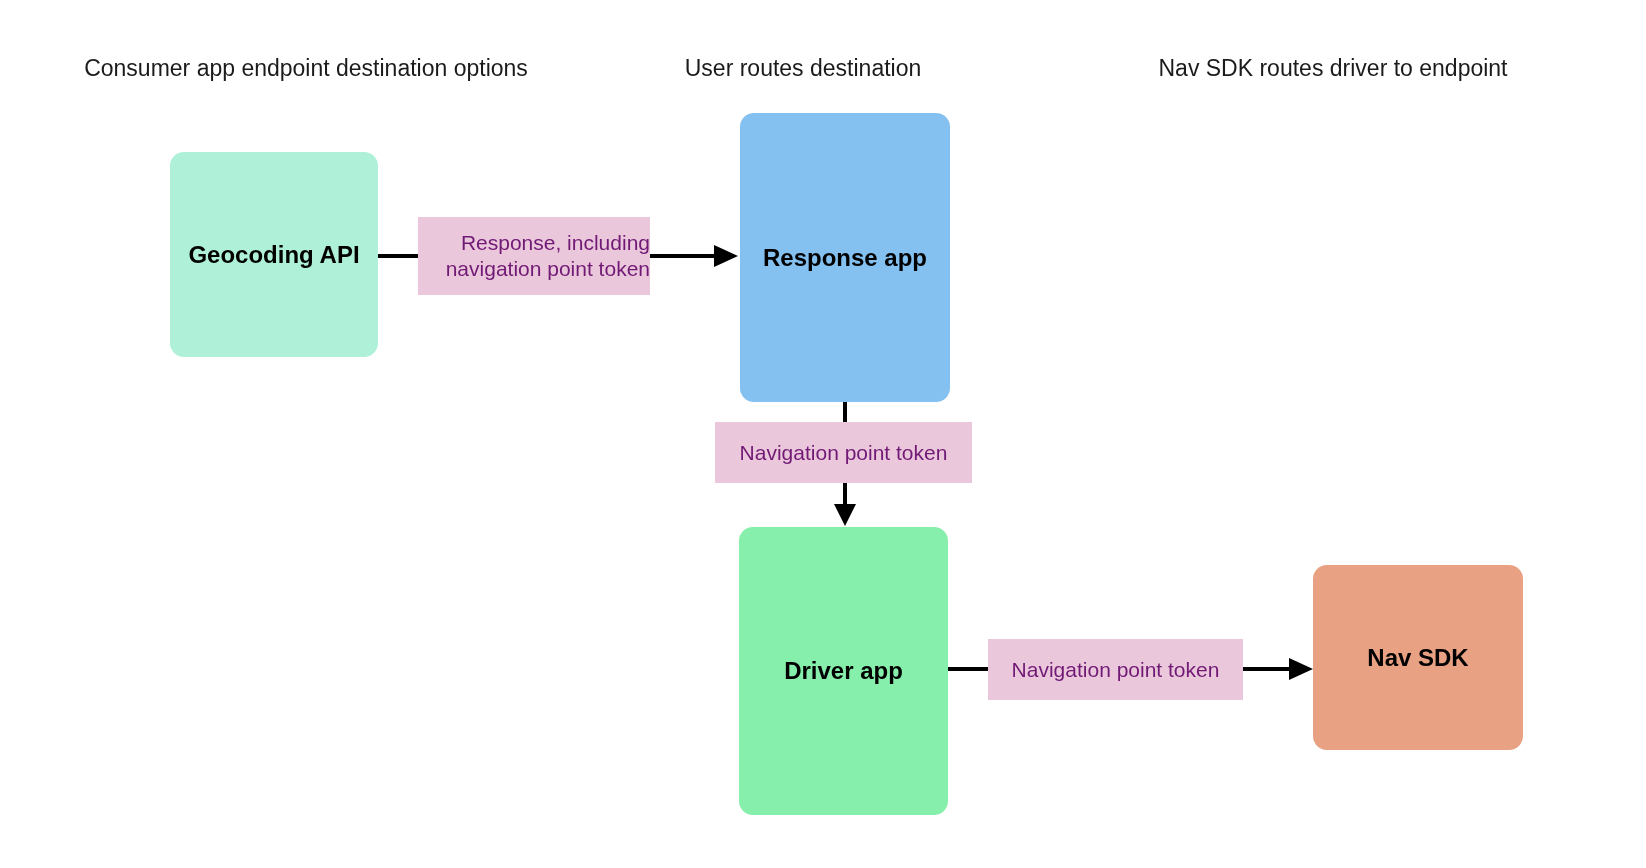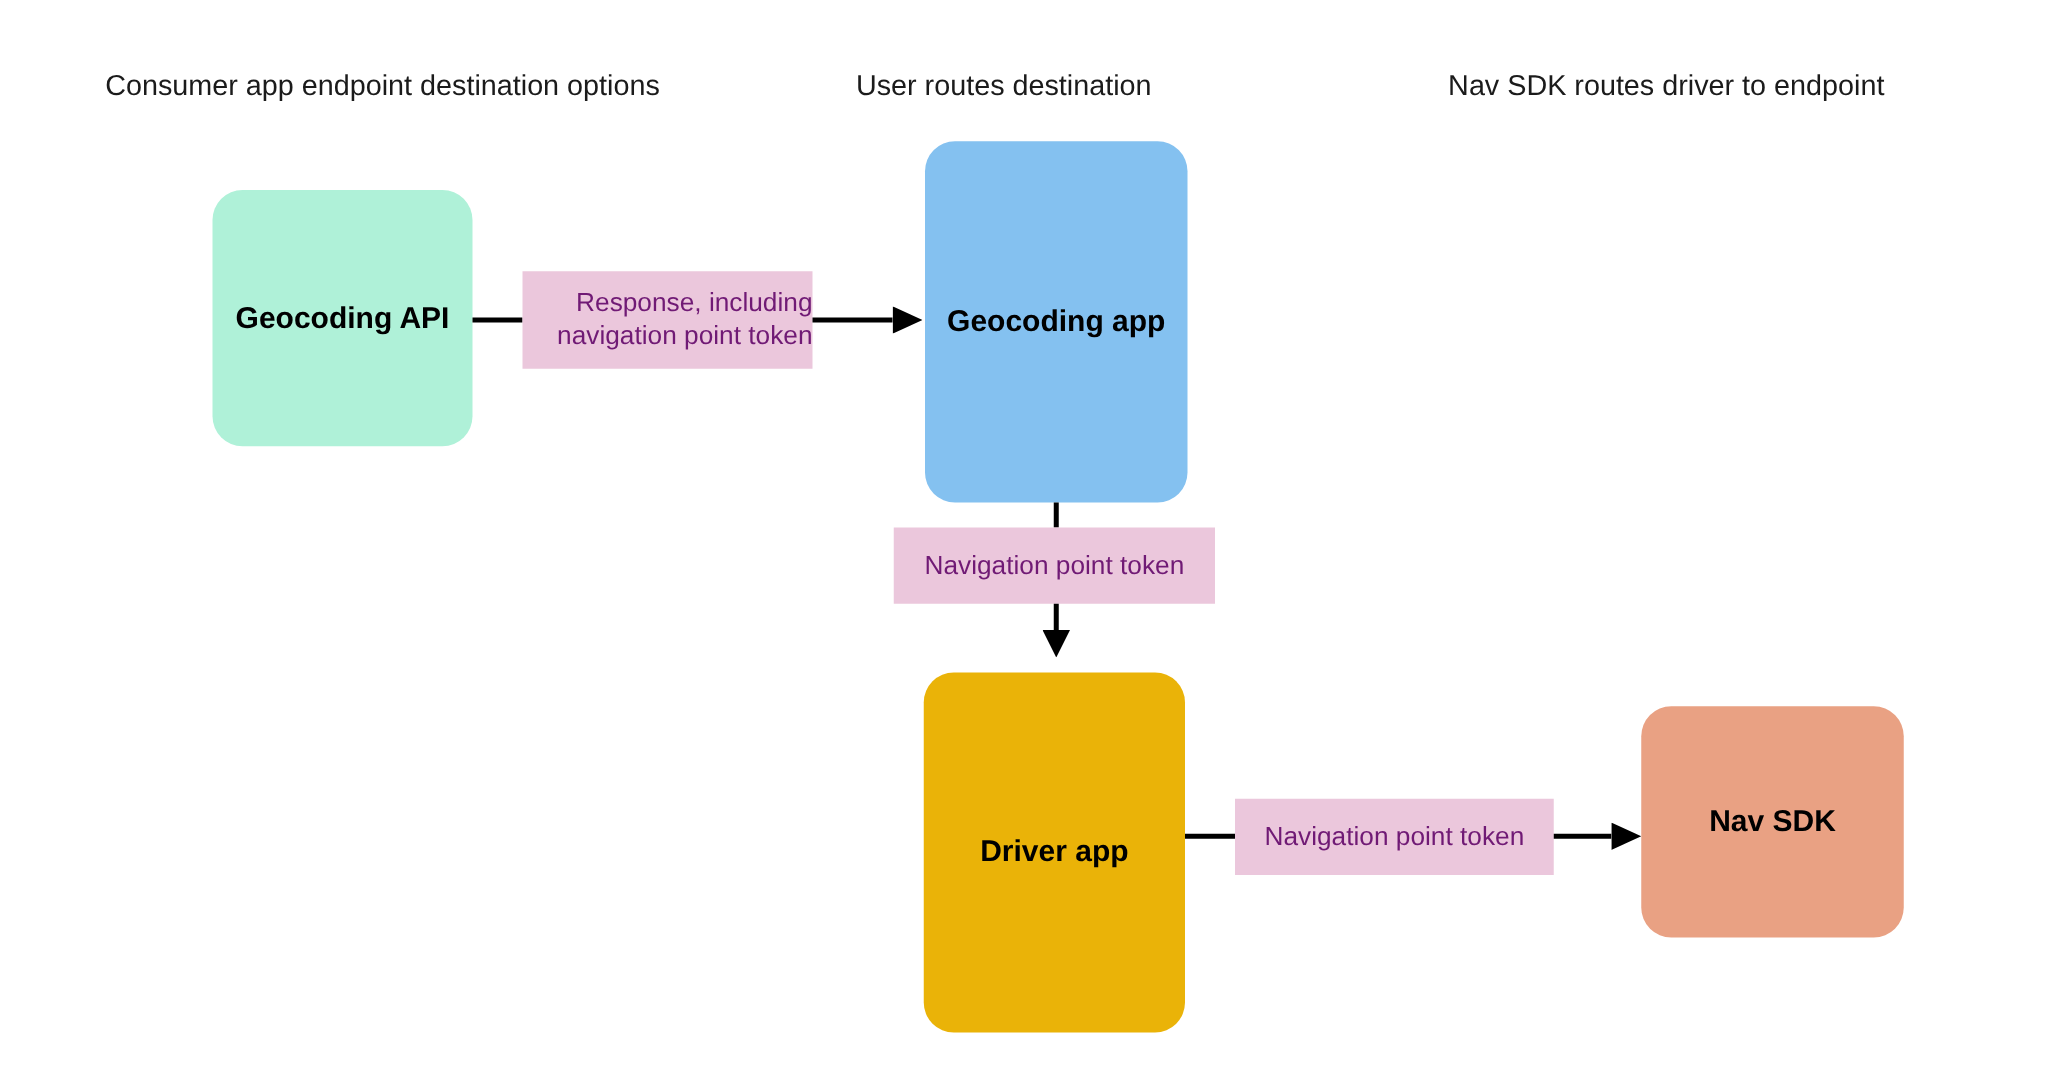--- a/index.html
+++ b/index.html
@@ -19,21 +19,21 @@
     position: absolute;
     top: 55px;
     transform: translateX(-50%);
     font-size: 23px;
     font-weight: 400;
     color: #1b1b1b;
     white-space: nowrap;
   }
   .node {
     position: absolute;
-    border-radius: 24px;
+    border-radius: 14px;
     display: flex;
     align-items: center;
     justify-content: center;
   }
   .node-label {
     font-size: 24px;
     font-weight: 700;
     color: #000000;
     text-align: center;
   }
@@ -76,24 +76,24 @@
 
   <div class="col-header" style="left:306px;">Consumer app endpoint destination options</div>
   <div class="col-header" style="left:803px;">User routes destination</div>
   <div class="col-header" style="left:1333px;">Nav SDK routes driver to endpoint</div>
 
   <div class="node" style="left: 170px; top: 152px; width: 208px; height: 205px; background-color: rgb(175, 241, 216);">
     <span class="node-label">Geocoding API</span>
   </div>
 
   <div class="node" style="left: 740px; top: 113px; width: 210px; height: 289px; background-color: rgb(132, 193, 240);">
-    <span class="node-label">Geocoding app</span>
+    <span class="node-label">Response app</span>
   </div>
 
-  <div class="node" style="left: 739px; top: 538px; width: 209px; height: 288px; background-color: #eab308;">
+  <div class="node" style="left: 739px; top: 527px; width: 209px; height: 288px; background-color: #86efac;">
     <span class="node-label">Driver app</span>
   </div>
 
   <div class="node" style="left: 1313px; top: 565px; width: 210px; height: 185px; background-color: rgb(233, 161, 131);">
     <span class="node-label">Nav SDK</span>
   </div>
 
   <div class="hline" style="left: 378px; top: 254px; width: 40px; background-color: rgb(0, 0, 0);"></div>
   <div class="edge-label" style="left: 418px; top: 217px; width: 232px; height: 78px; background-color: rgb(235, 199, 220);">Response, including navigation point token</div>
   <div class="hline" style="left: 650px; top: 254px; width: 64px; background-color: rgb(0, 0, 0);"></div>

